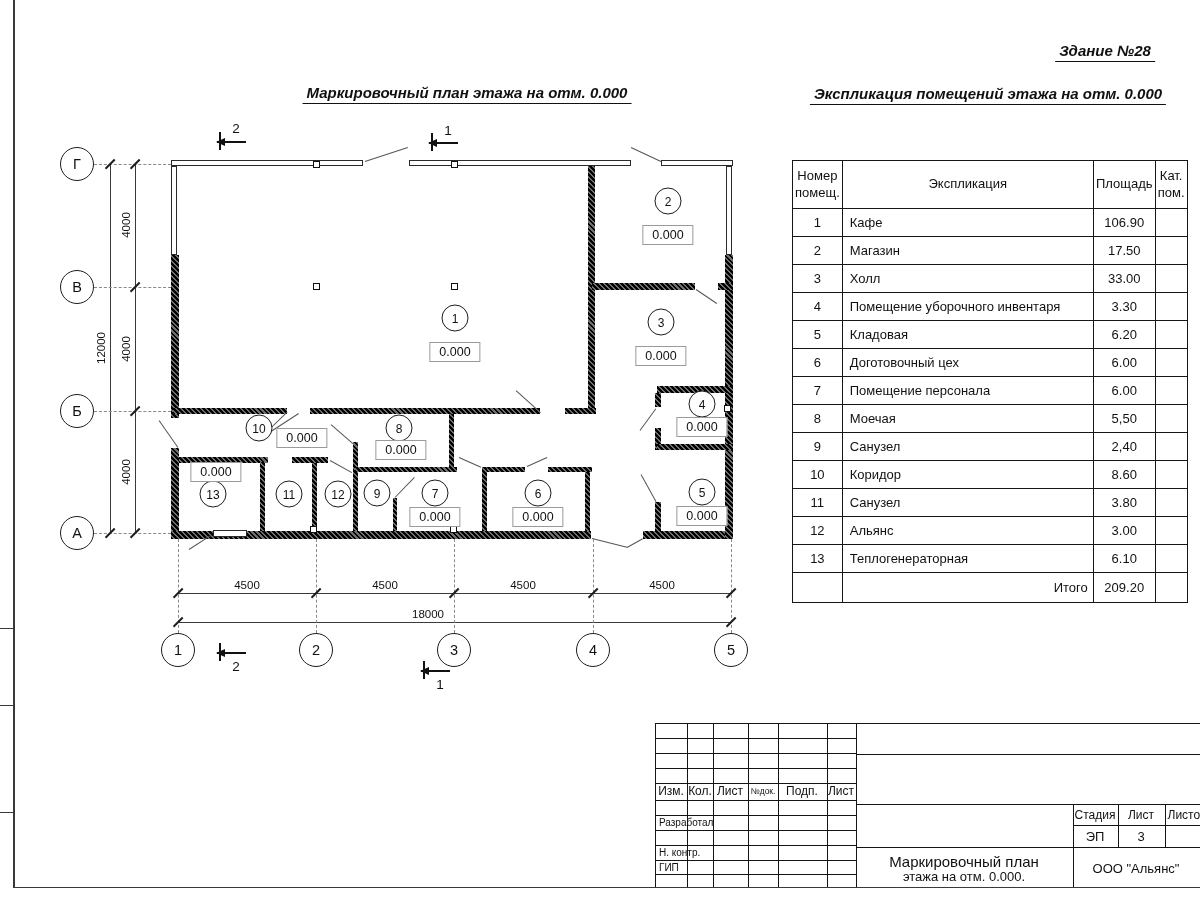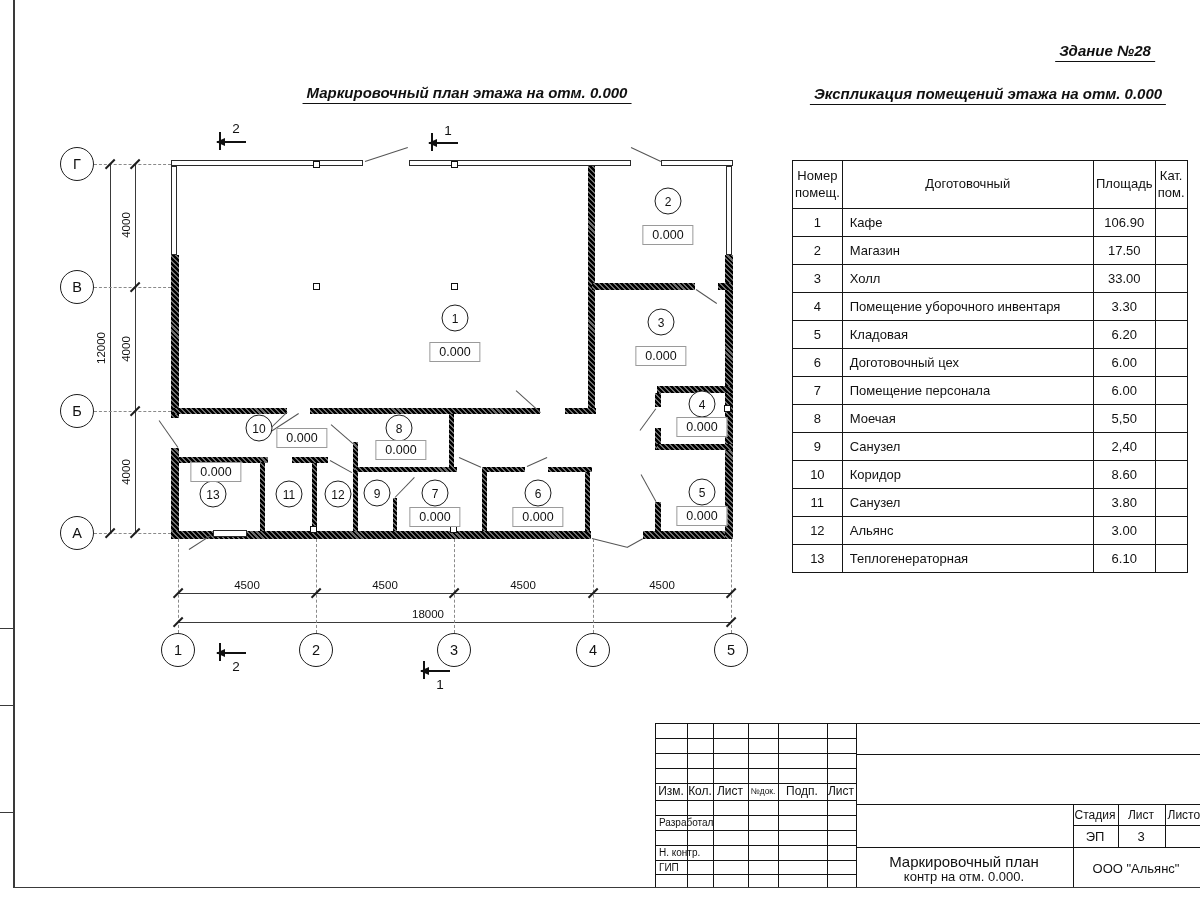--- a/index.html
+++ b/index.html
@@ -59,21 +59,21 @@
 <table class="sched">
   <colgroup>
     <col style="width:46px">
       <col style="width:251px">
       <col style="width:62px">
       <col style="width:30px">
   </colgroup>
   <thead>
       <tr id="sched-head">
         <th>Номер помещ.</th>
-        <th>Доготовочный</th>
+        <th>Экспликация</th>
         <th>Площадь</th>
         <th>Кат. пом.</th>
       </tr>
     </thead>
   <tbody id="sched-body">
       <tr>
         <td class="c">1</td>
         <td class="l">Кафе</td>
         <td class="c">106.90</td>
         <td class="c"></td>
@@ -142,20 +142,26 @@
         <td class="c">12</td>
         <td class="l">Альянс</td>
         <td class="c">3.00</td>
         <td class="c"></td>
       </tr>
       <tr>
         <td class="c">13</td>
         <td class="l">Теплогенераторная</td>
         <td class="c">6.10</td>
         <td class="c"></td>
+      </tr>
+      <tr class="total">
+        <td class=""></td>
+        <td class="r">Итого</td>
+        <td class="c">209.20</td>
+        <td class=""></td>
       </tr>
     </tbody>
 </table>
 
 <div id="plan-layer" class="abs" style="left:0;top:0;width:1200px;height:900px;">
     <div class="wall" style="left: 171px; top: 255px; width: 8px; height: 163px;"></div>
     <div class="wall" style="left: 171px; top: 448px; width: 8px; height: 85px;"></div>
     <div class="wall" style="left: 171px; top: 531px; width: 420px; height: 8px;"></div>
     <div class="wall" style="left: 643px; top: 531px; width: 90px; height: 8px;"></div>
     <div class="wall" style="left: 725px; top: 255px; width: 8px; height: 284px;"></div>
@@ -331,21 +337,21 @@
     <div class="tb-t" style="left: 186px; top: 68px; font-size: 12px;">Лист</div>
     <div class="tb-t left" style="left: 4px; top: 99px; font-size: 10px;">Разработал</div>
     <div class="tb-t left" style="left: 4px; top: 129px; font-size: 10px;">Н. контр.</div>
     <div class="tb-t left" style="left: 4px; top: 144px; font-size: 10px;">ГИП</div>
     <div class="tb-t" style="left: 440px; top: 92px; font-size: 12px;">Стадия</div>
     <div class="tb-t" style="left: 486px; top: 92px; font-size: 12px;">Лист</div>
     <div class="tb-t" style="left: 532px; top: 92px; font-size: 12px;">Листов</div>
     <div class="tb-t" style="left: 440px; top: 113px; font-size: 13px;">ЭП</div>
     <div class="tb-t" style="left: 486px; top: 113px; font-size: 13px;">3</div>
     <div class="tb-t" style="left: 309px; top: 138px; font-size: 15px;">Маркировочный план</div>
-    <div class="tb-t" style="left: 309px; top: 153px; font-size: 13px;">контр на отм. 0.000.</div>
+    <div class="tb-t" style="left: 309px; top: 153px; font-size: 13px;">этажа на отм. 0.000.</div>
     <div class="tb-t" style="left: 481px; top: 145px; font-size: 13px;">ООО "Альянс"</div>
   </div>
 
 <div class="dline" style="left: 13px; top: 0px; width: 1.6px; height: 888px;"></div>
 <div class="dline" style="left: 13px; top: 886.5px; width: 1187px; height: 1.6px;"></div>
 <div class="dline" style="left: 0px; top: 628px; width: 13px; height: 1.2px;"></div>
 <div class="dline" style="left: 0px; top: 705px; width: 13px; height: 1.2px;"></div>
 <div class="dline" style="left: 0px; top: 812px; width: 13px; height: 1.2px;"></div>
 
 </body></html>

